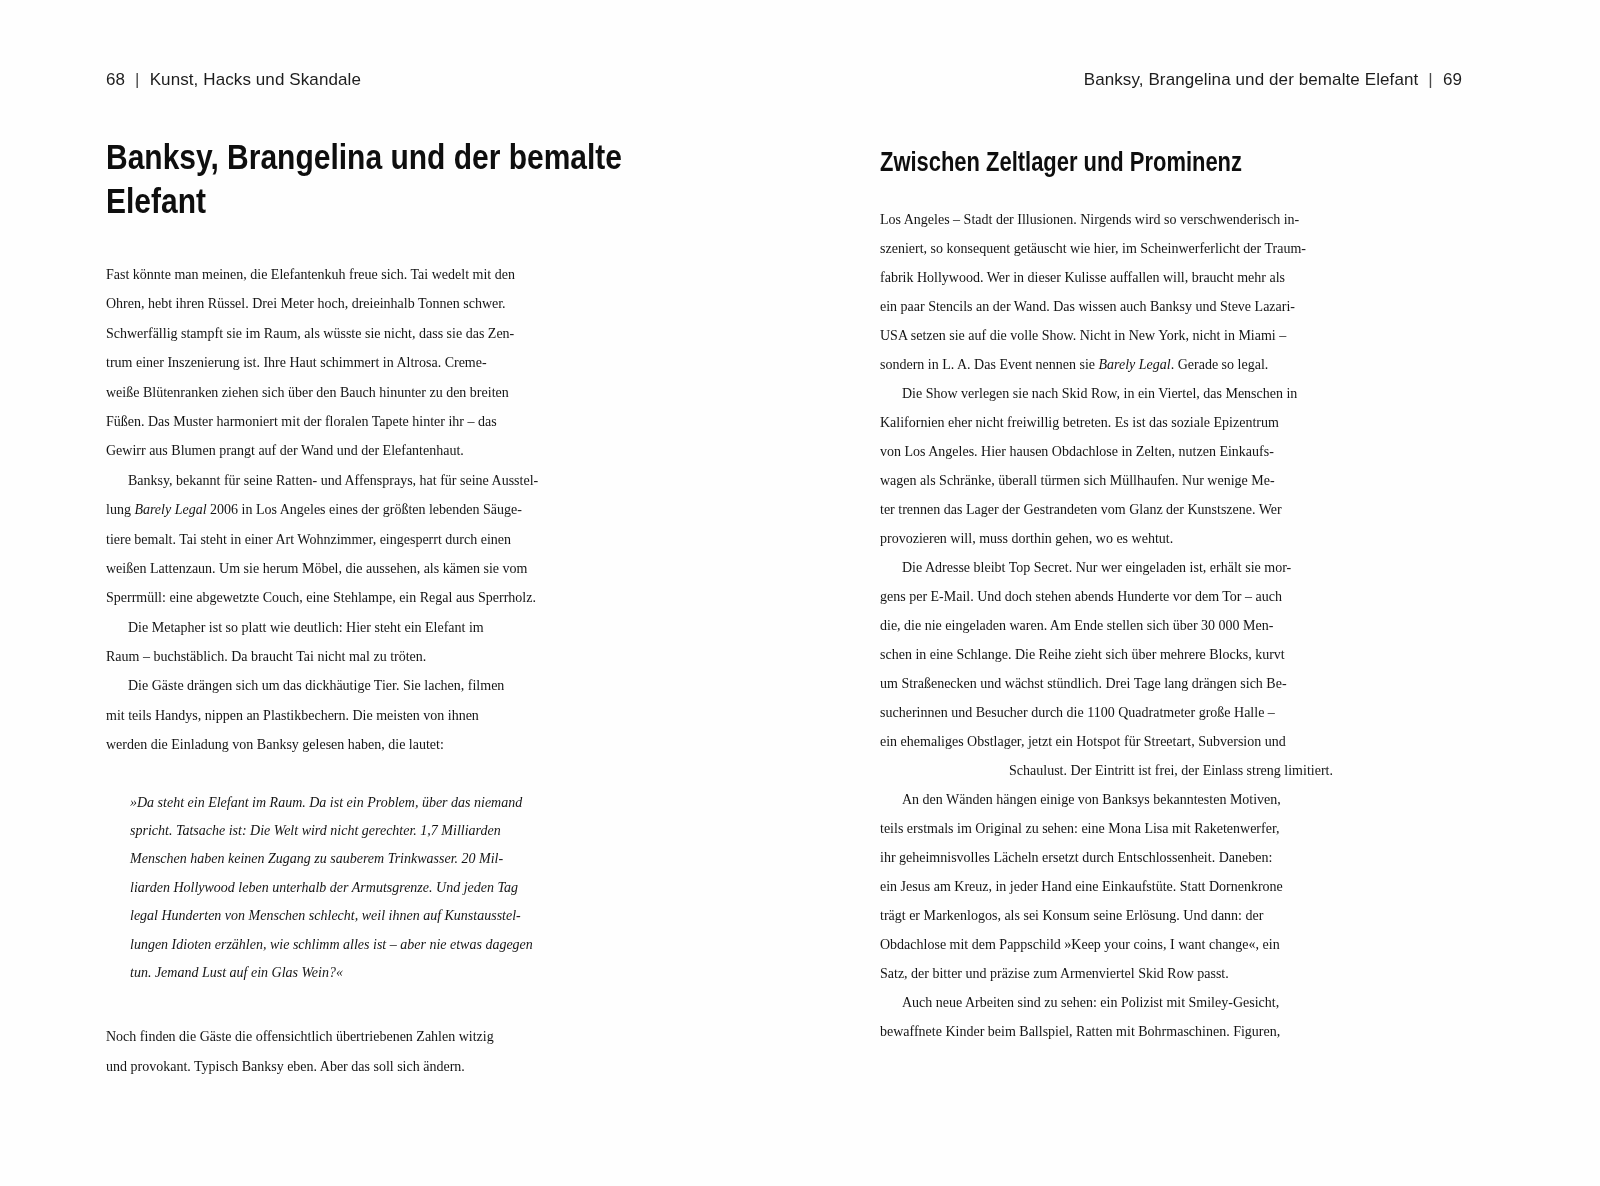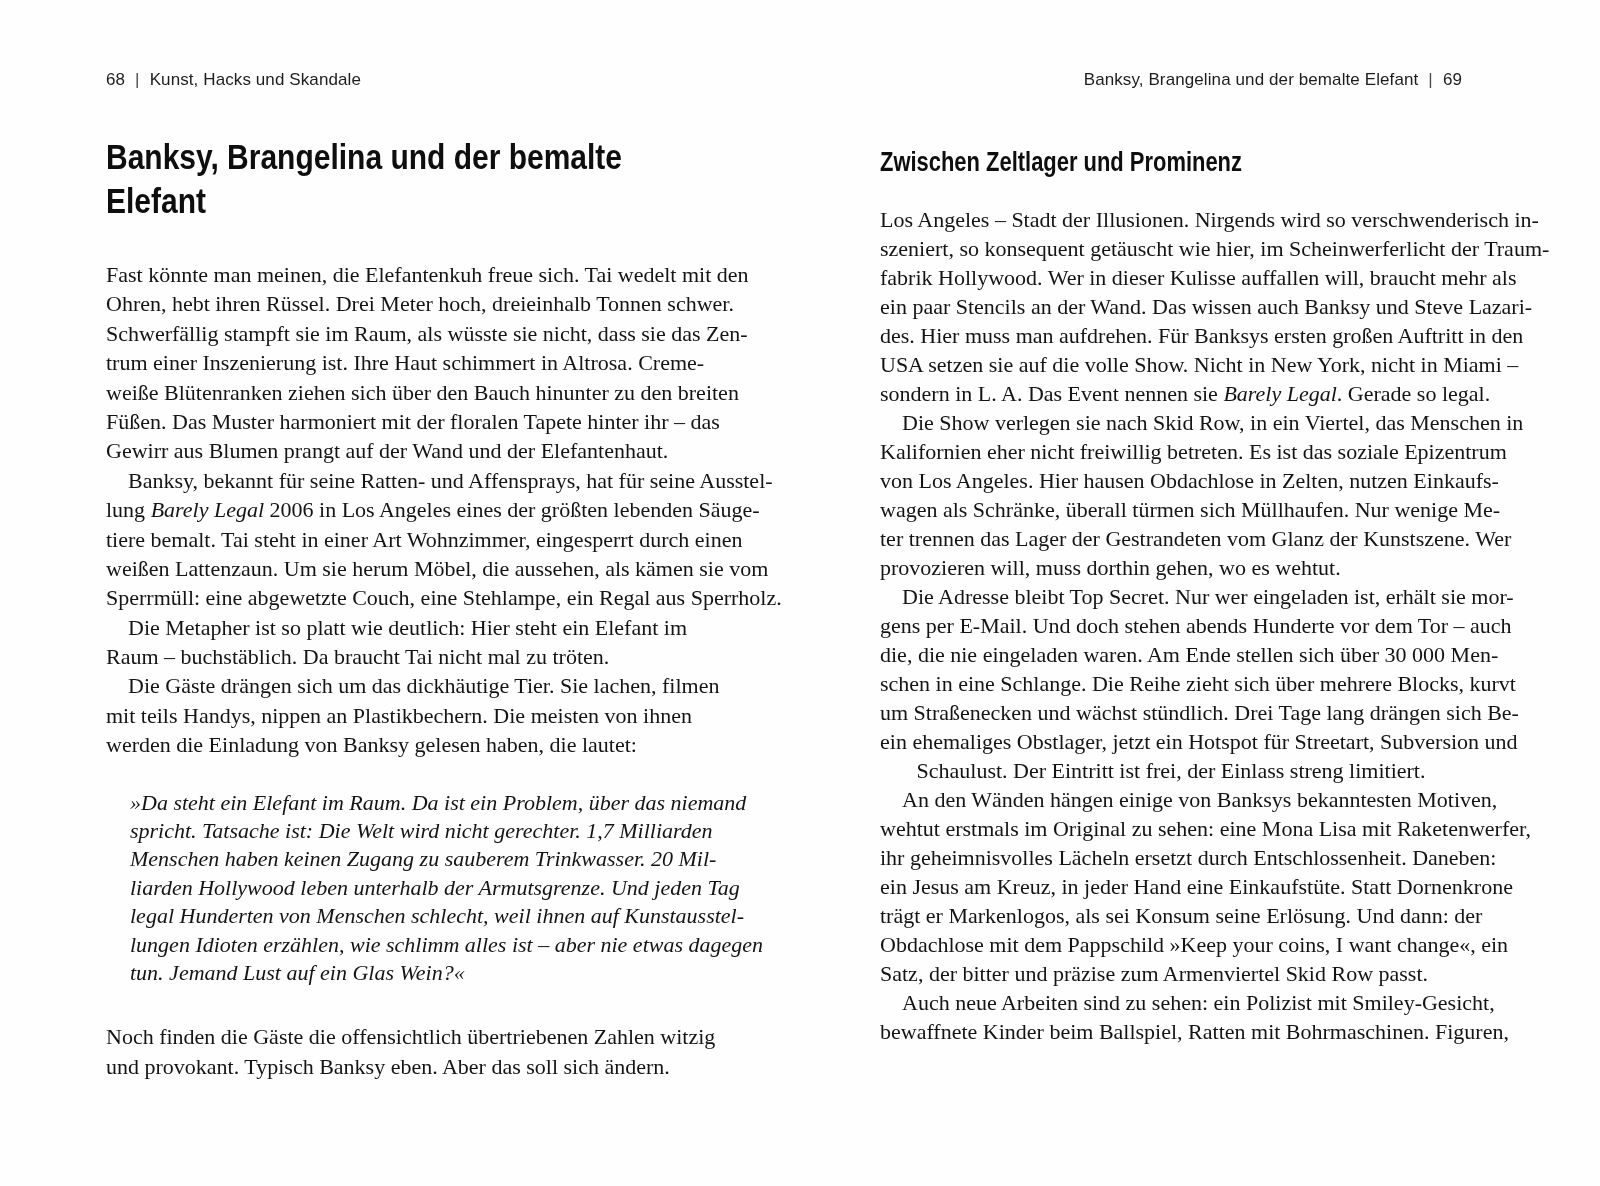--- a/index.html
+++ b/index.html
@@ -21,21 +21,21 @@
   
   .headline{
     position:absolute;font-family:"Liberation Sans",sans-serif;
     font-weight:700;color:#0e0e0e;letter-spacing:0;
   }
   #chapter-title{left:106px;top:135px;font-size:35px;line-height:44px;}
   #section-heading{left:880px;top:145px;font-size:27px;line-height:34px;}
   .cline{display:inline-block;transform-origin:0 50%;white-space:nowrap;}
   .hline{height:44px;}
   
-  .bodycol{position:absolute;width:582px;font-size:22px;}
+  .bodycol{position:absolute;width:582px;font-size:14px;}
   #body-left{left:106px;top:260px;}
   #body-right{left:880px;top:205px;}
   .para{margin:0;}
   .line{white-space:nowrap;overflow:visible;}
   #body-left .line{line-height:29.4px;height:29.4px;}
   #body-right .line{line-height:29px;height:29px;}
   .quote{margin:29px 0 35px 24px;font-style:italic;}
   #body-left .quote .line{line-height:28.4px;height:28.4px;}
   .ind{display:inline-block;width:22px;}
 </style>
@@ -98,44 +98,44 @@
       <div class="line" style="word-spacing: 0px;">Noch finden die Gäste die offensichtlich übertriebenen Zahlen witzig</div>
       <div class="line end" style="word-spacing: 0px;">und provokant. Typisch Banksy eben. Aber das soll sich ändern.</div>
     </div>
   </div>
 <div class="bodycol" id="body-right">
     <div class="para">
       <div class="line" style="word-spacing: 0px;">Los Angeles – Stadt der Illusionen. Nirgends wird so verschwenderisch in-</div>
       <div class="line" style="word-spacing: 0px;">szeniert, so konsequent getäuscht wie hier, im Scheinwerferlicht der Traum-</div>
       <div class="line" style="word-spacing: 0px;">fabrik Hollywood. Wer in dieser Kulisse auffallen will, braucht mehr als</div>
       <div class="line" style="word-spacing: 0px;">ein paar Stencils an der Wand. Das wissen auch Banksy und Steve Lazari-</div>
-      <div class="line" style="word-spacing: 0px;">des. Hier muss man aufdrehen. Für Banksys ersten großen Auftritt in den</div>
       <div class="line" style="word-spacing: 0px;">USA setzen sie auf die volle Show. Nicht in New York, nicht in Miami –</div>
       <div class="line end" style="word-spacing: 0px;">sondern in L. A. Das Event nennen sie <i>Barely Legal</i>. Gerade so legal.</div>
     </div>
     <div class="para">
       <div class="line" style="word-spacing: 0px;"><span class="ind"></span>Die Show verlegen sie nach Skid Row, in ein Viertel, das Menschen in</div>
       <div class="line" style="word-spacing: 0px;">Kalifornien eher nicht freiwillig betreten. Es ist das soziale Epizentrum</div>
       <div class="line" style="word-spacing: 0px;">von Los Angeles. Hier hausen Obdachlose in Zelten, nutzen Einkaufs-</div>
       <div class="line" style="word-spacing: 0px;">wagen als Schränke, überall türmen sich Müllhaufen. Nur wenige Me-</div>
       <div class="line" style="word-spacing: 0px;">ter trennen das Lager der Gestrandeten vom Glanz der Kunstszene. Wer</div>
       <div class="line end" style="word-spacing: 0px;">provozieren will, muss dorthin gehen, wo es wehtut.</div>
     </div>
     <div class="para">
       <div class="line" style="word-spacing: 0px;"><span class="ind"></span>Die Adresse bleibt Top Secret. Nur wer eingeladen ist, erhält sie mor-</div>
       <div class="line" style="word-spacing: 0px;">gens per E-Mail. Und doch stehen abends Hunderte vor dem Tor – auch</div>
       <div class="line" style="word-spacing: 0px;">die, die nie eingeladen waren. Am Ende stellen sich über 30 000 Men-</div>
       <div class="line" style="word-spacing: 0px;">schen in eine Schlange. Die Reihe zieht sich über mehrere Blocks, kurvt</div>
       <div class="line" style="word-spacing: 0px;">um Straßenecken und wächst stündlich. Drei Tage lang drängen sich Be-</div>
+      <div class="line" style="word-spacing: 0px;">sucherinnen und Besucher durch die 1100 Quadratmeter große Halle –</div>
       <div class="line" style="word-spacing: 0px;">ein ehemaliges Obstlager, jetzt ein Hotspot für Streetart, Subversion und</div>
       <div class="line end" style="word-spacing: 0px; text-align: center;">Schaulust. Der Eintritt ist frei, der Einlass streng limitiert.</div>
     </div>
     <div class="para">
       <div class="line" style="word-spacing: 0px;"><span class="ind"></span>An den Wänden hängen einige von Banksys bekanntesten Motiven,</div>
-      <div class="line" style="word-spacing: 0px;">wehtut erstmals im Original zu sehen: eine Mona Lisa mit Raketenwerfer,</div>
+      <div class="line" style="word-spacing: 0px;">teils erstmals im Original zu sehen: eine Mona Lisa mit Raketenwerfer,</div>
       <div class="line" style="word-spacing: 0px;">ihr geheimnisvolles Lächeln ersetzt durch Entschlossenheit. Daneben:</div>
       <div class="line" style="word-spacing: 0px;">ein Jesus am Kreuz, in jeder Hand eine Einkaufstüte. Statt Dornenkrone</div>
       <div class="line" style="word-spacing: 0px;">trägt er Markenlogos, als sei Konsum seine Erlösung. Und dann: der</div>
       <div class="line" style="word-spacing: 0px;">Obdachlose mit dem Pappschild »Keep your coins, I want change«, ein</div>
       <div class="line end" style="word-spacing: 0px;">Satz, der bitter und präzise zum Armenviertel Skid Row passt.</div>
     </div>
     <div class="para">
       <div class="line" style="word-spacing: 0px;"><span class="ind"></span>Auch neue Arbeiten sind zu sehen: ein Polizist mit Smiley-Gesicht,</div>
       <div class="line end" style="word-spacing: 0px;">bewaffnete Kinder beim Ballspiel, Ratten mit Bohrmaschinen. Figuren,</div>
     </div>

